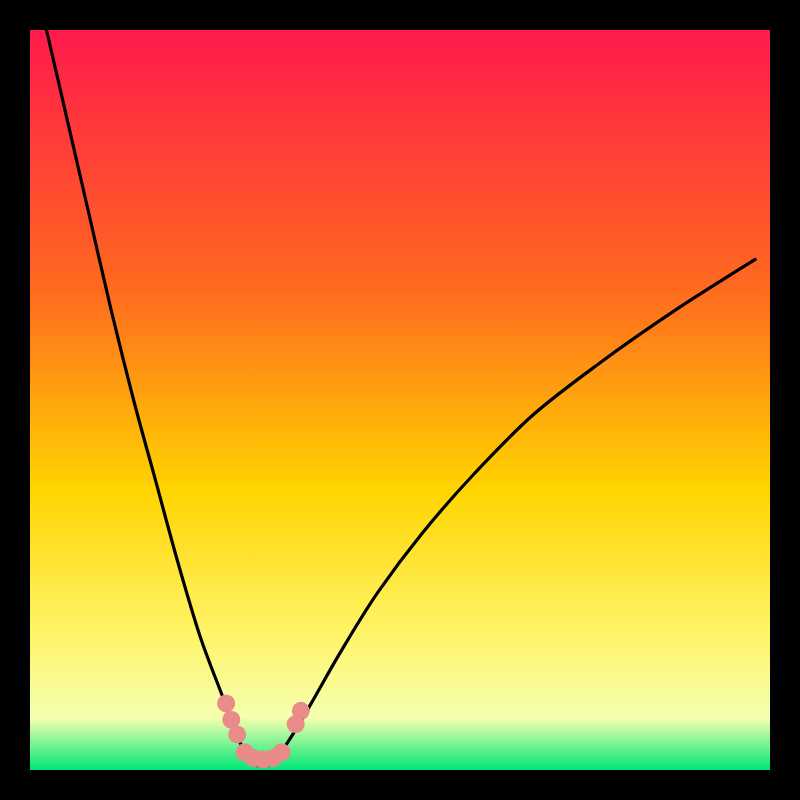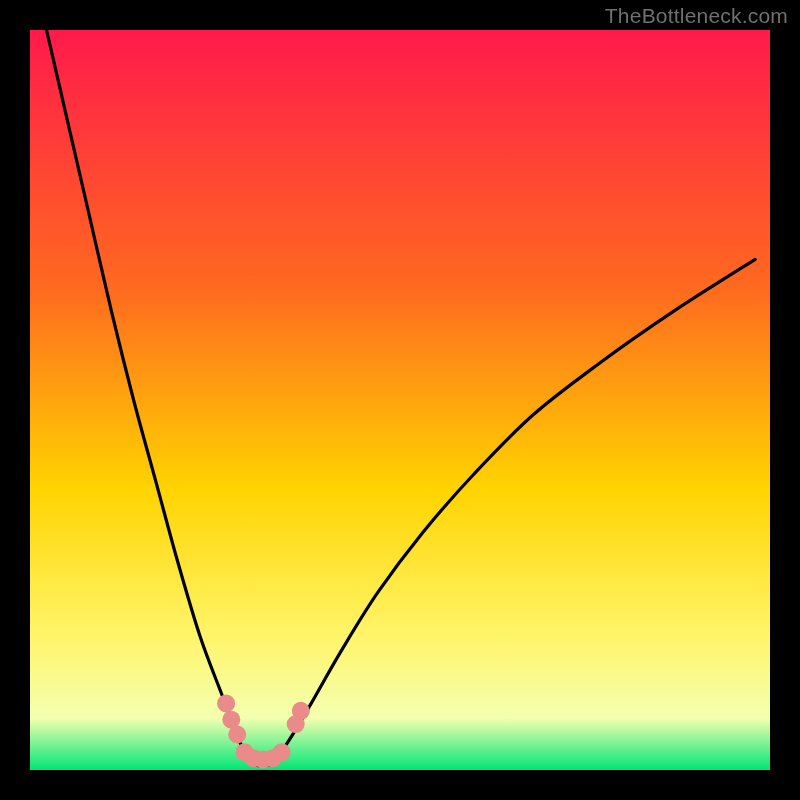--- a/index.html
+++ b/index.html
@@ -41,21 +41,20 @@
     font-size: 21px;
     font-weight: 400;
     letter-spacing: 0.2px;
   }
 </style>
 </head>
 <body>
 
 <div class="frame">
 
-  <div class="watermark">TheBottleneck.com</div>
 
   <div class="plot-area">
 
     <svg class="gradient-bg" viewBox="0 0 740 740" preserveAspectRatio="none">
       <defs>
         <linearGradient id="bg-grad" x1="0" y1="0" x2="0" y2="1">
           <stop offset="0%" stop-color="#ff1a4b"></stop>
           <stop offset="35%" stop-color="#ff6a1f"></stop>
           <stop offset="62%" stop-color="#ffd400"></stop>
           <stop offset="82%" stop-color="#fff56b"></stop>

